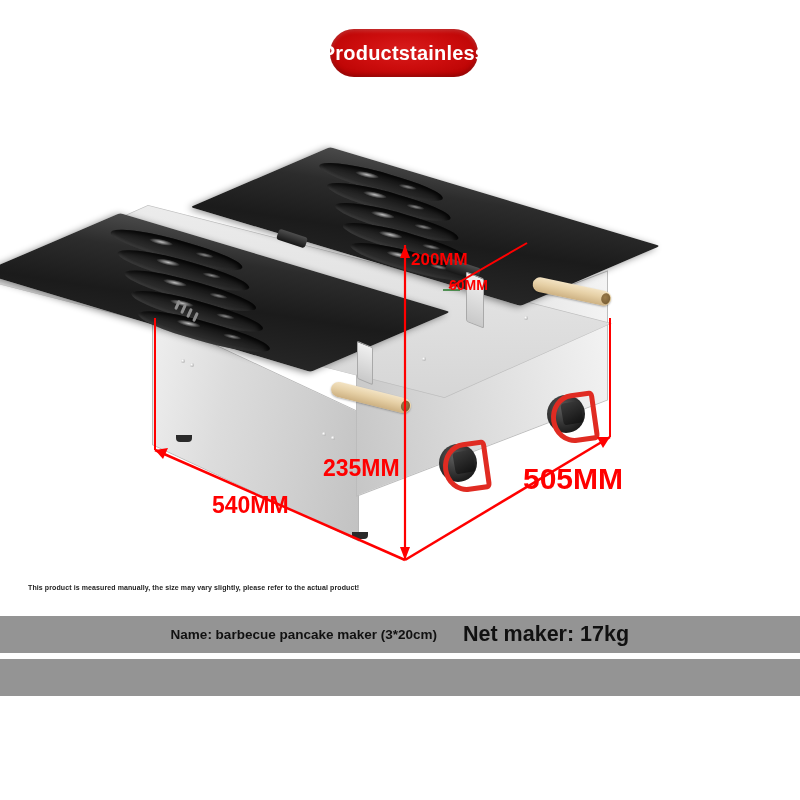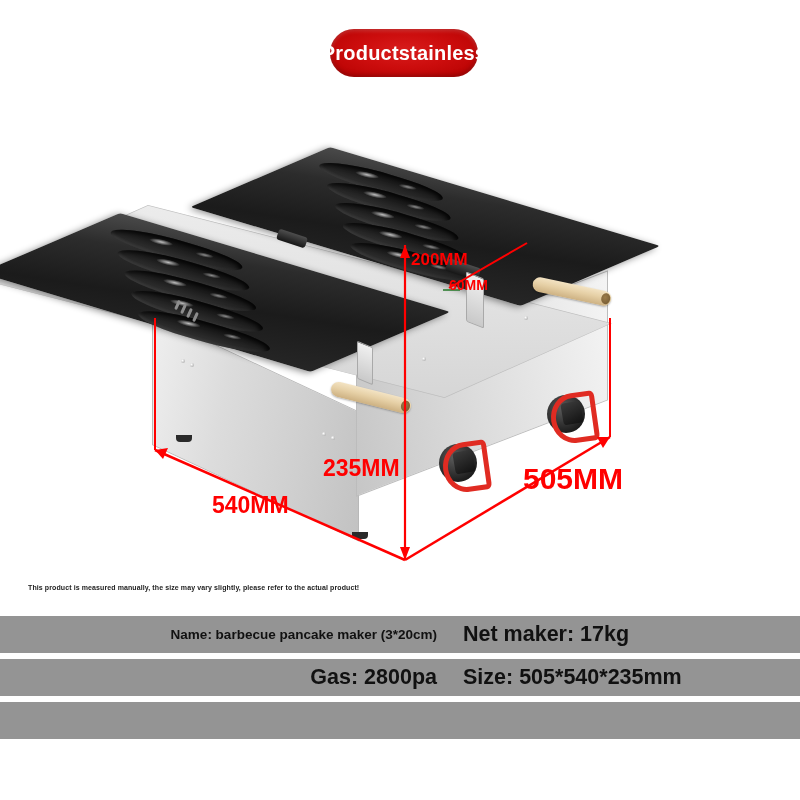--- a/index.html
+++ b/index.html
@@ -392,22 +392,18 @@
 
 <div id="disclaimer-note">This product is measured manually, the size may vary slightly, please refer to the actual product!</div>
 
 <div id="spec-table">
 
   <div class="spec-row">
     <div class="spec-cell spec-cell-left size-sm">Name: barbecue pancake maker (3*20cm)</div>
     <div class="spec-cell spec-cell-right size-lg">Net maker: 17kg</div>
   </div>
 
-  <div class="spec-row">
-    <div class="spec-cell spec-cell-left size-lg">Gas: 2800pa</div>
-    <div class="spec-cell spec-cell-right size-lg">Size: 505*540*235mm</div>
-  </div>
 
 
   <div class="spec-row">
   </div>
 
 </div>
 
 </body></html>

